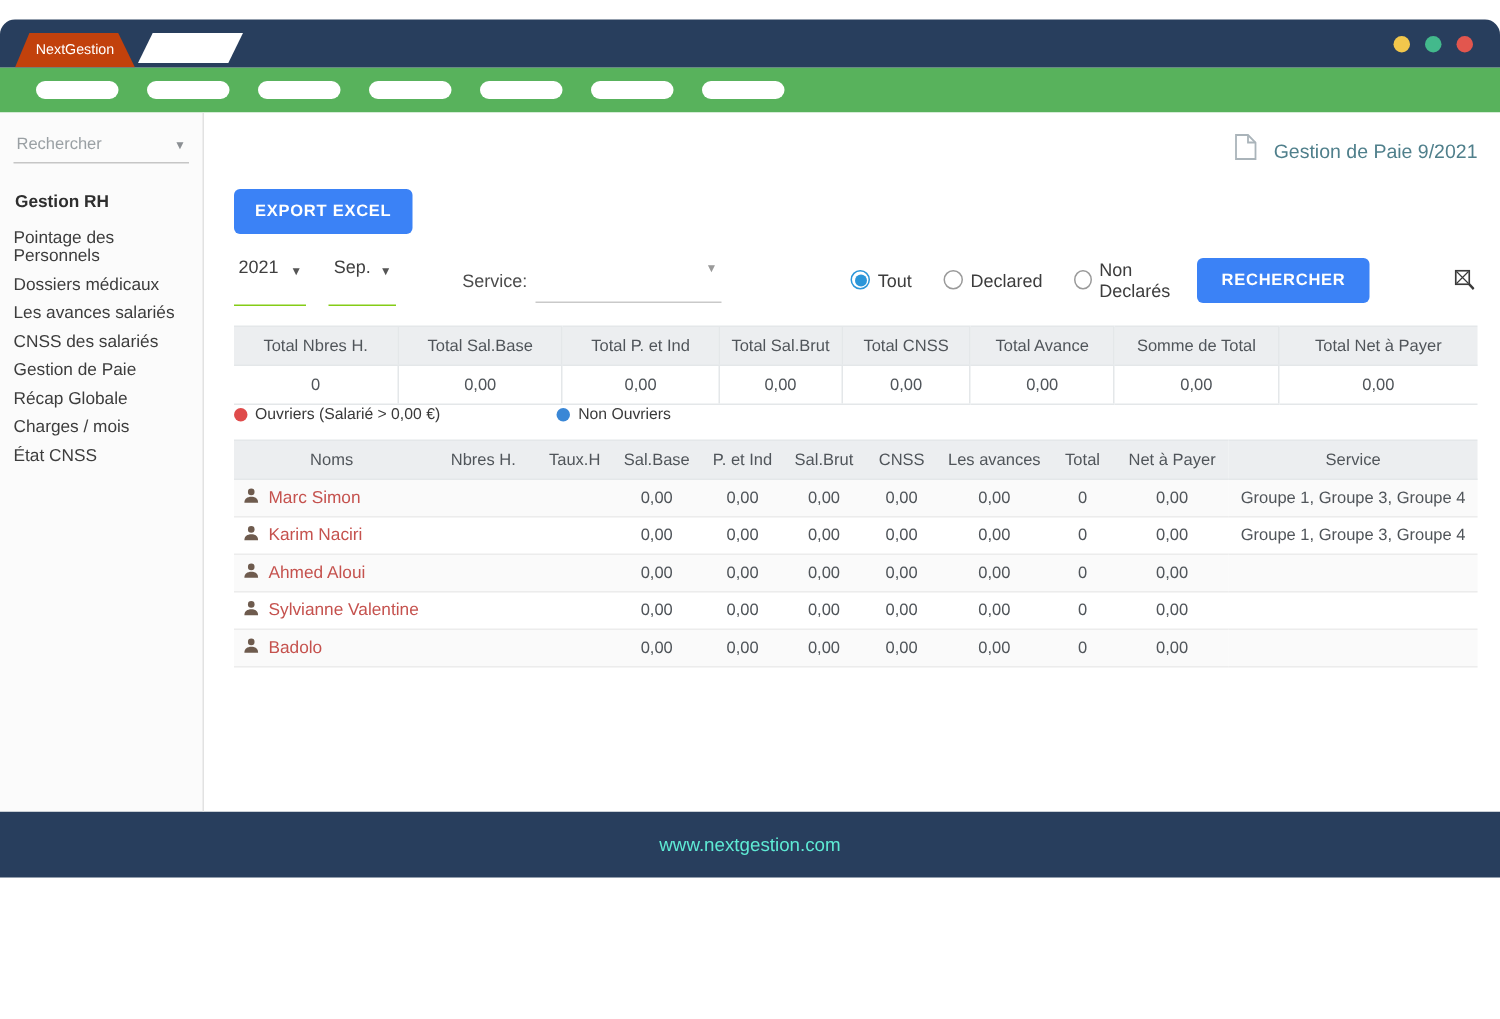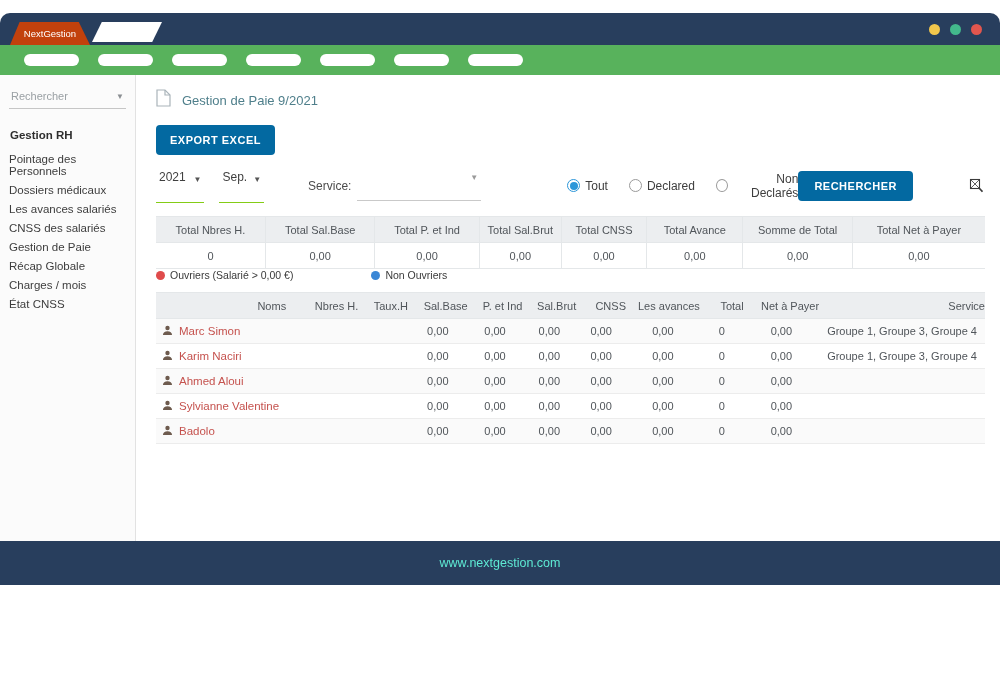--- a/index.html
+++ b/index.html
@@ -24,38 +24,38 @@
   .sidebar { width:136px; background:#fbfbfb; border-right:1px solid #e2e2e2; padding:12px 9px 0 9px; }
   .search-select { display:flex; align-items:center; justify-content:space-between; border-bottom:1px solid #c6c6c6;
     padding:3px 2px 6px 2px; color:#9aa0a4; font-size:11px; cursor:pointer; }
   .search-select .caret { color:#8b8f93; font-size:8px; }
   .side-title { margin-top:20px; font-size:11.5px; font-weight:bold; color:#2e2e2e; padding-left:1px; }
   .side-list { list-style:none; margin-top:12px; }
   .side-list li { font-size:11.5px; color:#3d3d3d; margin-bottom:7px; line-height:12px; cursor:pointer; }
 
   .main { flex:1; padding:14px 15px 0 20px; background:#fff; }
 
-  .title-row { display:flex; align-items:center; gap:11px; }
+  .title-row { display:flex; align-items:center; gap:11px;justify-content:flex-end; }
   .page-title { color:#4f7f8b; font-size:13px; }
 
-  .btn { background:#0369a1; color:#fff; border:none; border-radius:4px; font-weight:bold;
+  .btn { background:#3b82f6; color:#fff; border:none; border-radius:4px; font-weight:bold;
     font-size:11px; letter-spacing:.5px; cursor:pointer; font-family:inherit; }
   .export-btn { margin-top:14px; padding:9px 14px; }
   .search-btn { padding:9px 16px; }
 
   .filter-row { margin-top:13px; display:flex; align-items:center; }
   .uselect { display:flex; align-items:flex-end; justify-content:space-between; border-bottom:1px solid #84cc16;
     font-size:12px; color:#3f3f3f; padding:2px 3px 18px 3px; cursor:pointer; }
   .uselect .caret { font-size:8px; color:#555; margin-left:6px; }
   .year-sel { width:50px; }
   .month-sel { width:46px; margin-left:15px; }
   .svc-label { margin-left:44px; font-size:12px; color:#4c4c4c; }
   .svc-sel { width:128px; margin-left:6px; border-bottom-color:#c9c9c9; }
   .svc-sel .caret { color:#9a9a9a; }
-  .radios { display:flex; align-items:center; margin-left:86px; gap:21px;text-align:right; }
+  .radios { display:flex; align-items:center; margin-left:86px; gap:21px; }
   .radio-item { display:flex; align-items:center; gap:5px; font-size:12px; color:#3d3d3d; cursor:pointer; }
   .radio { width:13px; height:13px; border:1px solid #9a9a9a; border-radius:50%; background:#fff; }
   .radio.selected { border-color:#2b96d9; display:flex; align-items:center; justify-content:center; }
   .radio.selected::after { content:''; width:8px; height:8px; border-radius:50%; background:#2b96d9; }
   .filter-row .search-btn { margin-left:auto; }
   .zoom-ico { margin-left:56px; margin-right:2px; cursor:pointer; display:flex; }
 
   
   table { width:100%; border-collapse:collapse; table-layout:fixed; }
   .sum-table { margin-top:13px; }
@@ -64,21 +64,21 @@
     border-top:1px solid #e4e7e9; border-bottom:1px solid #e4e7e9; }
   .sum-table th + th, .sum-table td + td { border-left:1px solid #e4e7e9; }
 
   .legend { display:flex; align-items:center; }
   .legend-item { display:flex; align-items:center; gap:5px; font-size:10.5px; color:#3a3a3a; }
   .legend-item + .legend-item { margin-left:78px; }
   .l-dot { width:9px; height:9px; border-radius:50%; }
 
   .emp-table { margin-top:11px; }
   .emp-table th { background:#eceef0; font-weight:normal; font-size:11px; color:#50555a; height:26px;
-    border-top:1px solid #e4e7e9; border-bottom:1px solid #e4e7e9; text-align:right; }
+    border-top:1px solid #e4e7e9; border-bottom:1px solid #e4e7e9; text-align:center; }
   .emp-table td { font-size:11px; color:#50555a; height:25px; text-align:center; border-bottom:1px solid #ececec; }
   .emp-table tbody tr:nth-child(odd) td { background:#fafafa; }
   .name-cell { text-align:left !important; padding-left:6px; cursor:pointer; }
   .name-wrap { display:flex; align-items:center; gap:6px; }
   .emp-name { color:#c5524e; font-size:11.5px; }
 
   .footer { height:44px; background:#283e5d; display:flex; align-items:center; justify-content:center;
     color:#5eead4; font-size:12.5px; }
 </style>
 </head>

